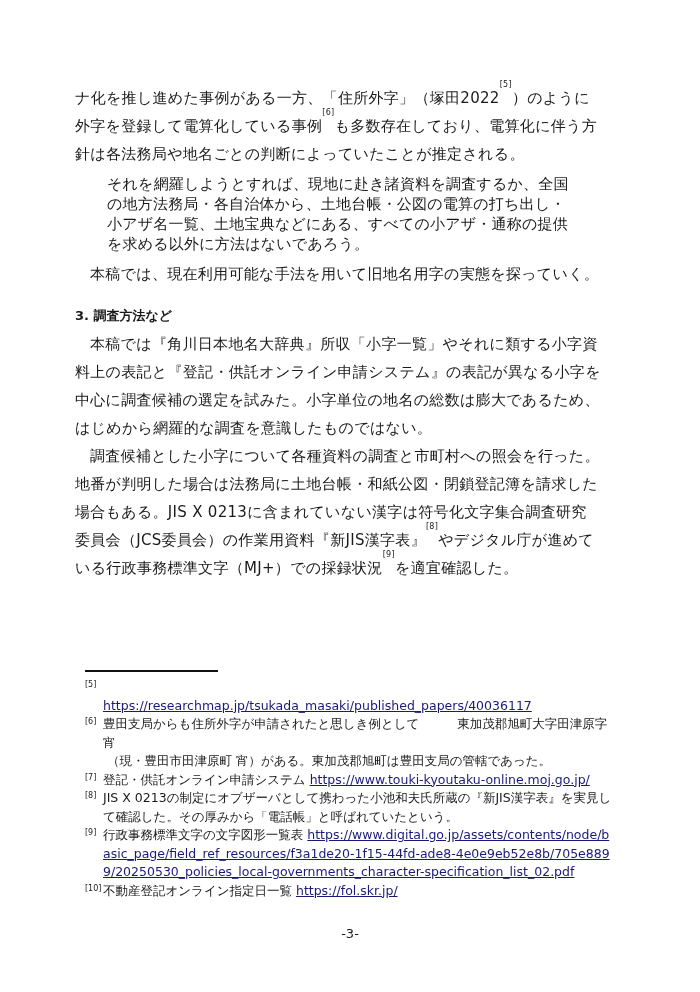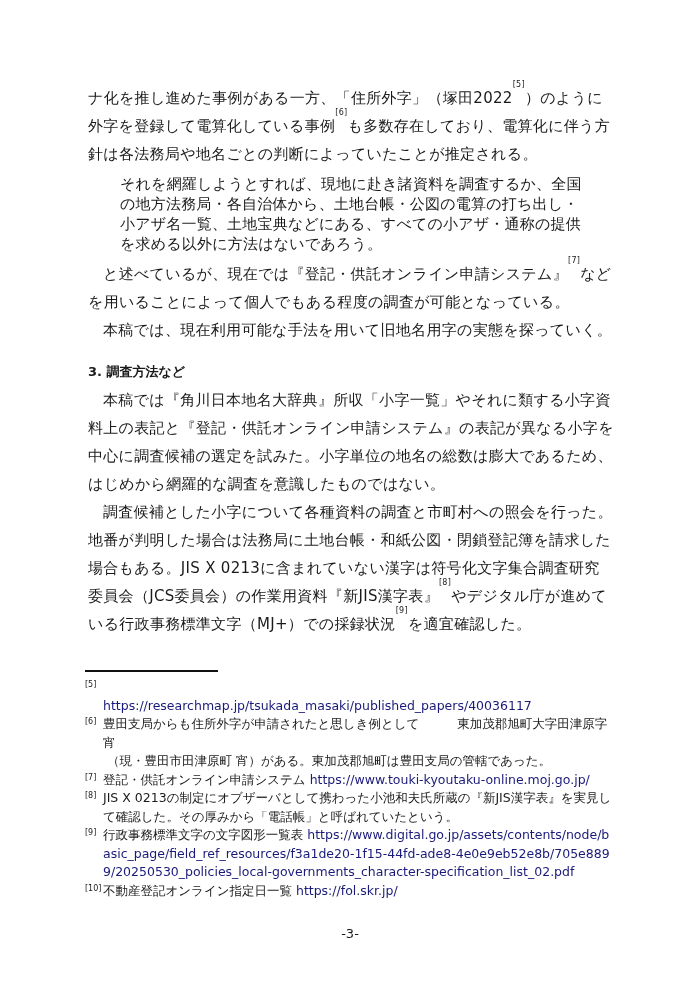--- a/index.html
+++ b/index.html
@@ -1,40 +1,39 @@
 <!DOCTYPE html>
 <html><head>
 <meta charset="utf-8">
 <style>
   html, body { margin: 0; padding: 0; background: #ffffff; }
   body { width: 700px; height: 992px; position: relative; overflow: hidden;
          font-family: "DejaVu Sans", "Liberation Sans", sans-serif; color: #1a1a1a; }
-  .page { position: absolute; left: 88px; top: 84px; width: 526px; }
+  .page { position: absolute; left: 75px; top: 84px; width: 526px; }
   .p { font-size: 15px; line-height: 28px; margin: 0; letter-spacing: 0.3px; }
   .indent { text-indent: 15px; }
   sup { font-size: 8px; vertical-align: top; position: relative; top: -3px; line-height: 1; }
   .quote { font-family: "DejaVu Serif", "Liberation Serif", serif; font-size: 15px;
            line-height: 20px; margin: 6px 0 6px 32px; width: 470px; letter-spacing: 0.2px; }
   .heading { font-weight: bold; font-size: 13px; line-height: 28px; margin: 14px 0 0 0; }
   .fn-rule { position: absolute; left: 85px; top: 670px; width: 133px; height: 2px; background: #111; }
   .footnotes { position: absolute; left: 85px; top: 678px; width: 530px; }
   .fn { display: flex; font-size: 12.5px; line-height: 18.5px; margin: 0; }
   .fn-num { width: 18px; flex: none; font-size: 8px; position: relative; top: -2px; }
   .fn-body { flex: 1; word-break: break-all; }
-  .fn-body a { color: #1a1a7a; }
+  .fn-body a { color: #1a1a7a; text-decoration: underline; }
   .bold { font-weight: normal; margin-left: 38px; }
   .page-num { position: absolute; left: 0; width: 700px; top: 926px; text-align: center; font-size: 13px; }
 </style>
 </head>
 <body>
 
 <div class="page">
   <p class="p"><span>ナ化を推し進めた事例がある一方、「住所外字」（塚田2022</span><sup>[5]</sup><span>）のように外字を登録して電算化している事例</span><sup>[6]</sup><span>も多数存在しており、電算化に伴う方針は各法務局や地名ごとの判断によっていたことが推定される。</span></p>
   <p class="quote">それを網羅しようとすれば、現地に赴き諸資料を調査するか、全国の地方法務局・各自治体から、土地台帳・公図の電算の打ち出し・小アザ名一覧、土地宝典などにある、すべての小アザ・通称の提供を求める以外に方法はないであろう。</p>
-  <p class="p indent"><span>と述べているが、現在では『登記・供託オンライン申請システム』</span><sup>[7]</sup><span>などを用いることによって個人でもある程度の調査が可能となっている。</span></p>
   <p class="p indent">本稿では、現在利用可能な手法を用いて旧地名用字の実態を探っていく。</p>
   <p class="heading">3. 調査方法など</p>
   <p class="p indent">本稿では『角川日本地名大辞典』所収「小字一覧」やそれに類する小字資料上の表記と『登記・供託オンライン申請システム』の表記が異なる小字を中心に調査候補の選定を試みた。小字単位の地名の総数は膨大であるため、はじめから網羅的な調査を意識したものではない。</p>
   <p class="p indent"><span>調査候補とした小字について各種資料の調査と市町村への照会を行った。地番が判明した場合は法務局に土地台帳・和紙公図・閉鎖登記簿を請求した場合もある。JIS X 0213に含まれていない漢字は符号化文字集合調査研究委員会（JCS委員会）の作業用資料『新JIS漢字表』</span><sup>[8]</sup><span>やデジタル庁が進めている行政事務標準文字（MJ+）での採録状況</span><sup>[9]</sup><span>を適宜確認した。</span></p>
 </div>
 
 <div class="fn-rule"></div>
 
 <div class="footnotes">
   <div class="fn">

